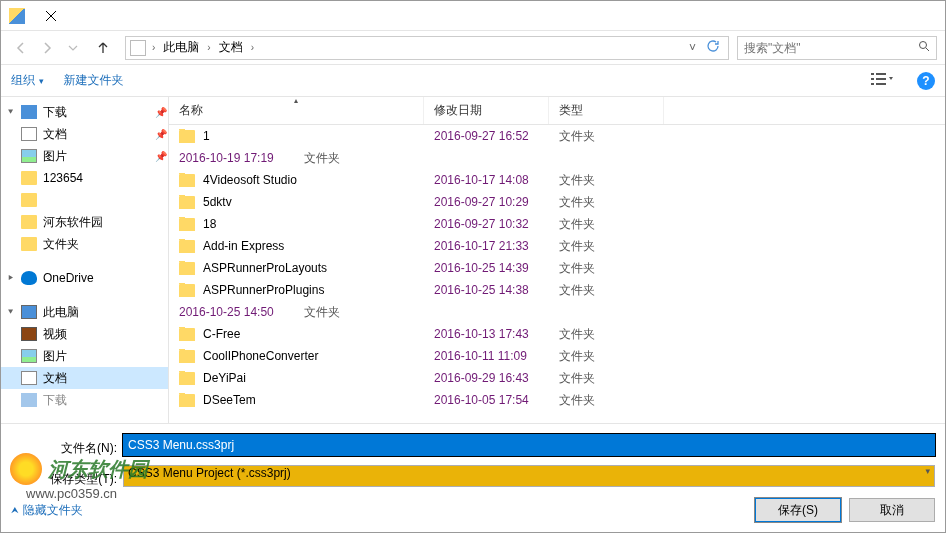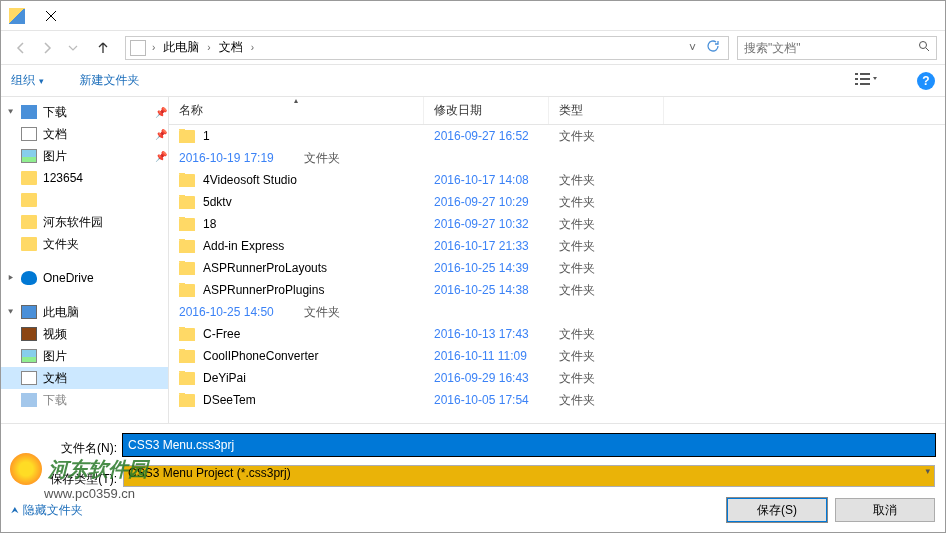--- a/index.html
+++ b/index.html
@@ -18,21 +18,21 @@
     .bc-icon { width: 16px; height: 16px; background: #fff; border: 1px solid #bbb; }
     .bc-sep { color: #666; font-size: 10px; padding: 0 4px; }
     .bc-item { padding: 0 2px; cursor: pointer; }
     .bc-grow { flex: 1; }
     .bc-dd { color: #666; padding: 0 4px; }
     .bc-refresh { color: #4a90d9; padding: 0 4px; cursor: pointer; }
     .search-box { width: 200px; height: 24px; border: 1px solid #ccc; background: #fff; display: flex; align-items: center; padding: 0 6px; margin-left: 6px; color: #888; }
     .search-box input { border: none; outline: none; flex: 1; font-size: 12px; color: #888; }
     .search-icon { color: #555; }
     
-    .toolbar { height: 32px; display: flex; align-items: center; padding: 0 10px; gap: 36px; border-bottom: 1px solid #e5e5e5; }
+    .toolbar { height: 32px; display: flex; align-items: center; padding: 0 10px; gap: 20px; border-bottom: 1px solid #e5e5e5; }
     .toolbar-item { color: #1e6fbb; cursor: pointer; display: flex; align-items: center; gap: 4px; }
     .toolbar-right { flex: 1; }
     .toolbar-view { color: #555; cursor: pointer; padding: 2px 4px; }
     .toolbar-help { width: 18px; height: 18px; border-radius: 50%; background: #1e90ff; color: #fff; display: flex; align-items: center; justify-content: center; font-weight: bold; cursor: pointer; }
     
     .body { flex: 1; display: flex; overflow: hidden; }
     
     .sidebar { width: 168px; border-right: 1px solid #e5e5e5; overflow-y: auto; padding: 4px 0; }
     .side-item { height: 22px; display: flex; align-items: center; padding-left: 20px; gap: 6px; cursor: pointer; position: relative; }
     .side-item.selected { background: #cce8ff; }
@@ -54,42 +54,42 @@
     .list-header .col { display: flex; align-items: center; padding: 0 10px; color: #333; border-right: 1px solid #f0f0f0; cursor: pointer; }
     .col-name { width: 255px; padding-left: 20px; }
     .col-date { width: 125px; }
     .col-type { width: 115px; }
     .col-size { width: 80px; }
     .sort-ind { position: absolute; left: 50%; top: -1px; transform: translateX(-50%); font-size: 8px; color: #555; }
     
     .list-row { display: flex; height: 22px; align-items: center; cursor: pointer; }
     .list-row .cell { padding: 0 10px; white-space: nowrap; overflow: hidden; }
     .cell-name { width: 255px; display: flex; align-items: center; gap: 8px; padding-left: 20px; }
-    .cell-date { width: 125px; color: #3b82f6; }
+    .cell-date { width: 125px; color: #701a75; }
     .cell-type { width: 115px; color: #555; }
     .cell-size { width: 80px; }
     .file-icon { width: 16px; height: 13px; background: #ffd966; border-radius: 1px 1px 0 0; position: relative; flex-shrink: 0; }
     .file-icon::before { content: ''; position: absolute; top: -2px; left: 0; width: 6px; height: 2px; background: #ffd966; border-radius: 1px 1px 0 0; }
     
     .bottom { border-top: 1px solid #e5e5e5; padding: 8px 10px 10px 10px; }
     .field-row { display: flex; align-items: center; margin-bottom: 6px; }
     .field-label { width: 112px; text-align: right; padding-right: 6px; margin-top: 8px; }
     .field-input { flex: 1; height: 22px; border: 1px solid #abadb3; padding: 0 4px; font-size: 12px; }
     .field-input.hl { background: #0078d7; color: #fff; border: 1px solid #0078d7; outline: 1px solid #000; }
     .field-select { flex: 1; height: 22px; border: 1px solid #abadb3; padding: 0 4px; display: flex; justify-content: space-between; background: #eab308; }
     .btn-row { display: flex; justify-content: space-between; align-items: center; margin-top: 10px; }
     .hide-folders { color: #1e6fbb; cursor: pointer; display: flex; align-items: center; gap: 4px; }
     .btn-group { display: flex; gap: 8px; }
-    .btn { width: 100px; height: 24px; border: 1px solid #acacac; background: #e1e1e1; cursor: pointer; font-size: 12px; }
+    .btn { width: 86px; height: 24px; border: 1px solid #acacac; background: #e1e1e1; cursor: pointer; font-size: 12px; }
     .btn.default { border: 1px solid #0078d7; outline: 1px solid #888; }
     
     .watermark { position: absolute; bottom: 48px; left: 10px; display: flex; align-items: center; gap: 6px; opacity: 0.85; pointer-events: none; }
     .watermark-logo { width: 32px; height: 32px; border-radius: 50%; background: radial-gradient(circle, #ffd700 30%, #ff8c00 70%); position: relative; }
     .watermark-text { color: #2a7a2a; font-size: 20px; font-weight: bold; font-style: italic; }
-    .watermark-url { position: absolute; bottom: 32px; left: 44px; color: #555; font-size: 13px; pointer-events: none; }
+    .watermark-url { position: absolute; bottom: 32px; left: 26px; color: #555; font-size: 13px; pointer-events: none; }
   </style>
 </head>
 <body>
 
 <div class="titlebar">
   <div class="titlebar-icon"></div>
   <div class="titlebar-close">
     <svg width="10" height="10" viewBox="0 0 10 10">
         <path d="M0 0 L10 10 M10 0 L0 10" stroke="#000" stroke-width="1"></path>
       </svg>

